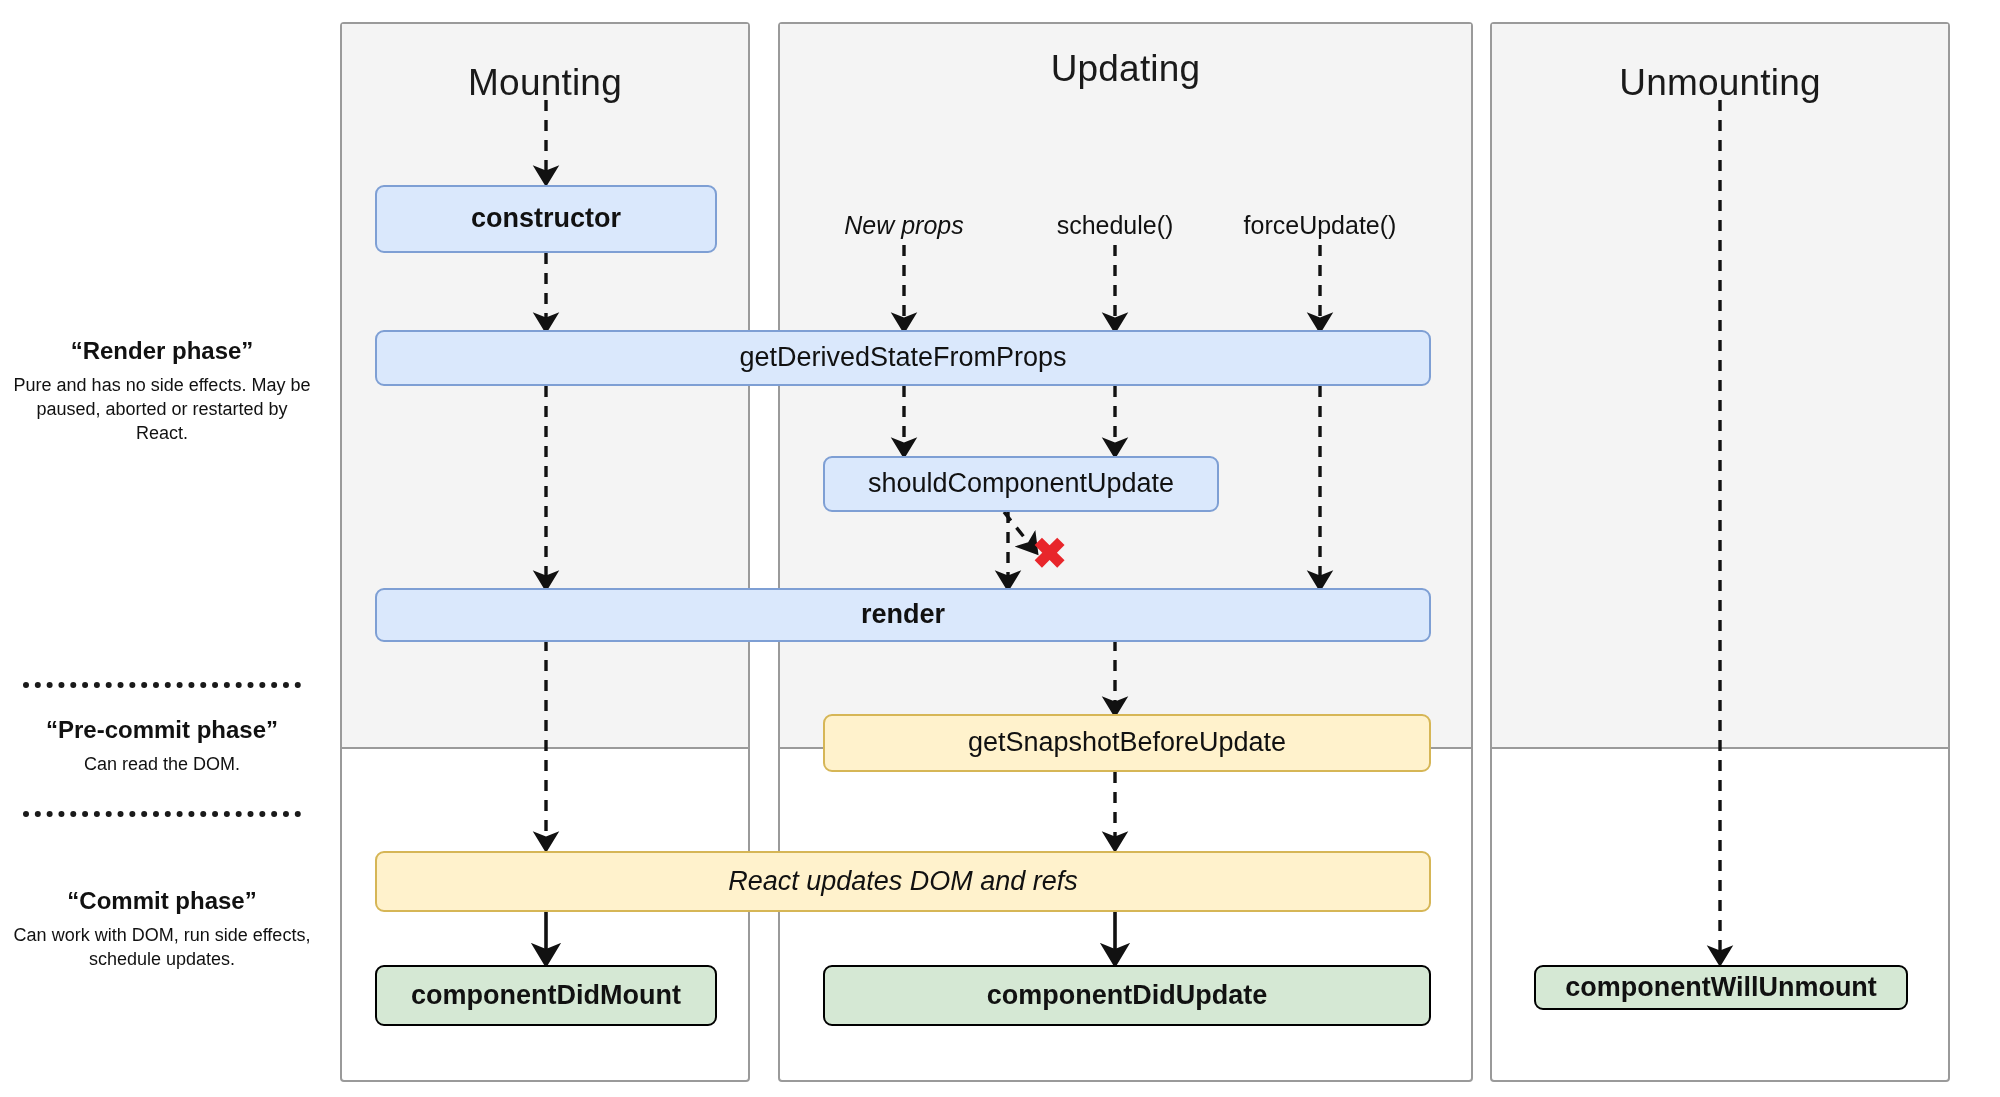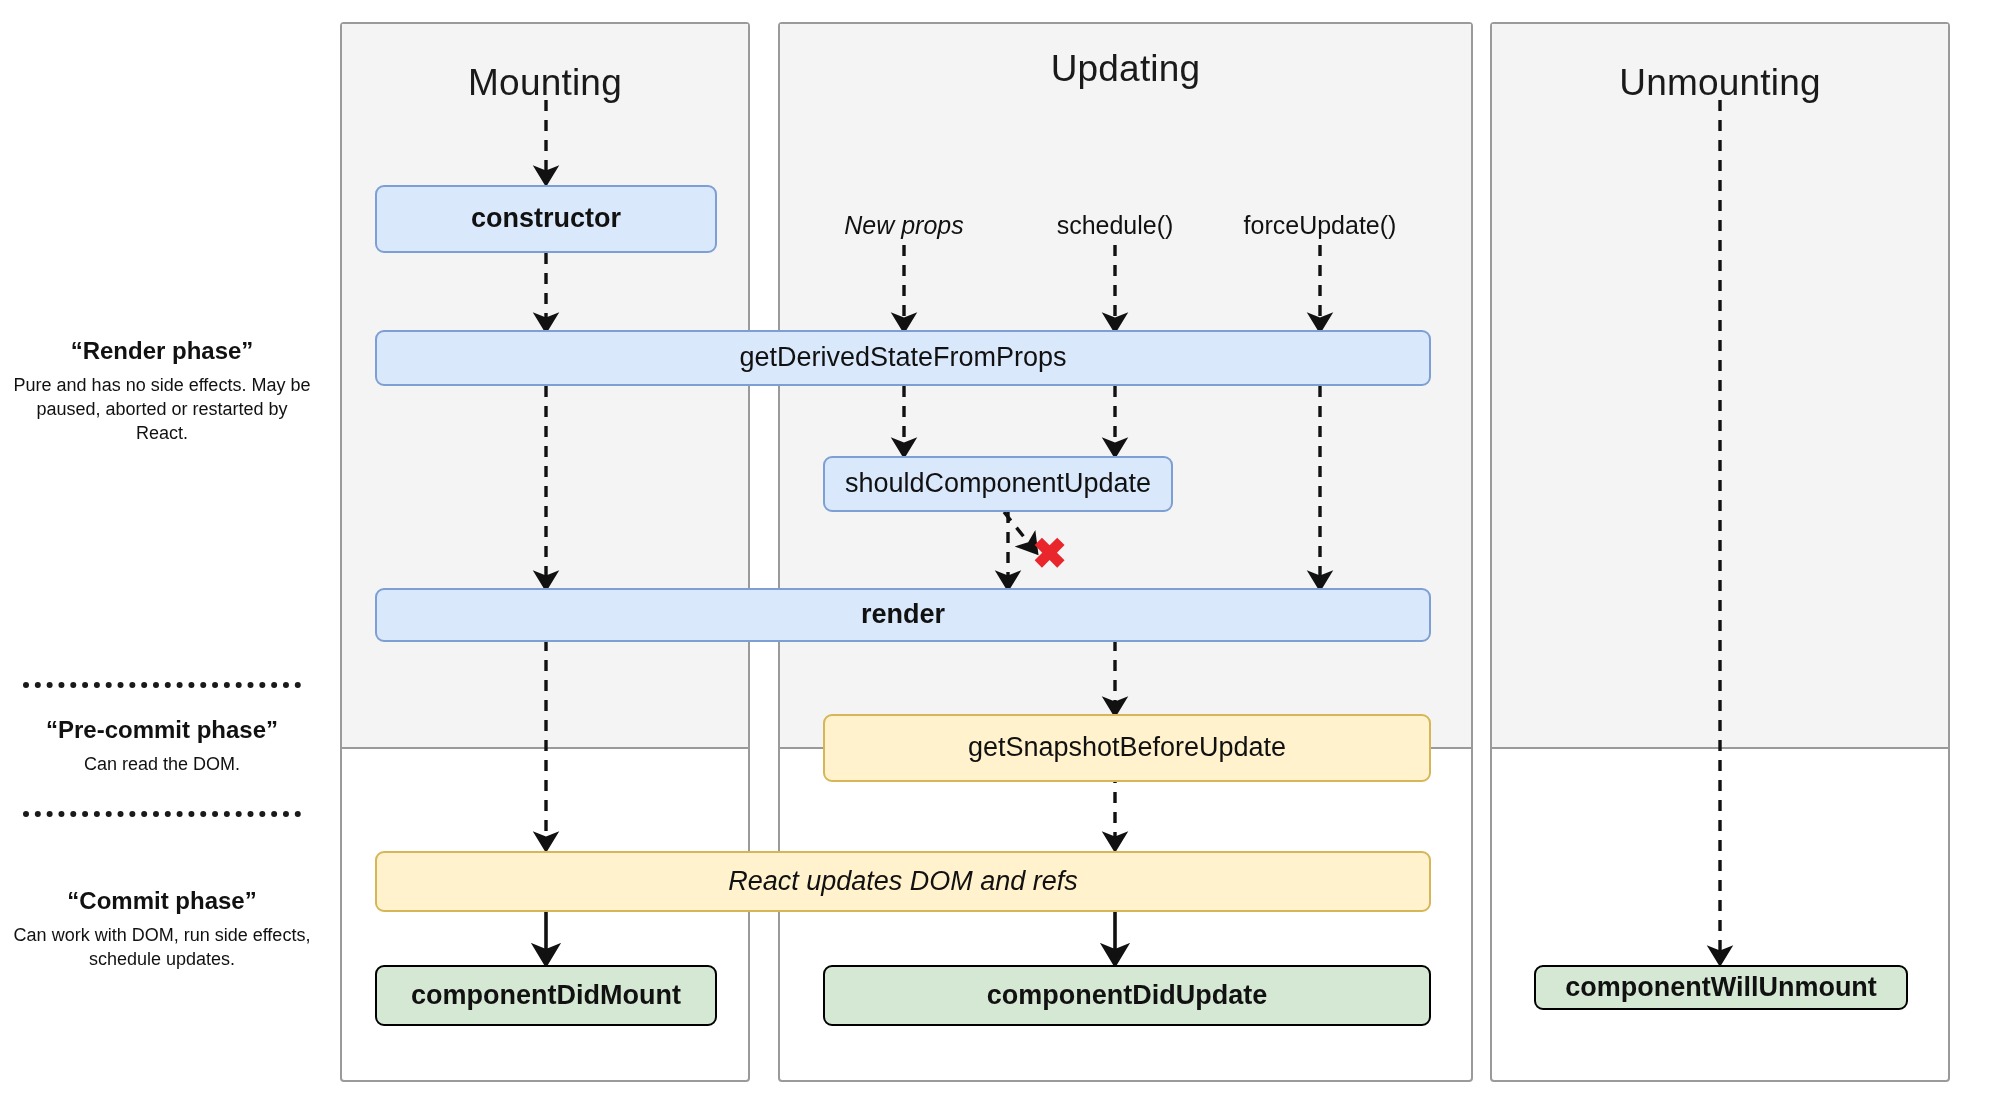--- a/index.html
+++ b/index.html
@@ -217,29 +217,29 @@
   <div class="x-mark" style="left:1032px; top:533px;">✖</div>
 
   <div class="node blue bold" style="left:375px; top:185px; width:342px; height:68px;">
     <span class="node-label">constructor</span>
   </div>
 
   <div class="node blue" style="left:375px; top:330px; width:1056px; height:56px;">
     <span class="node-label">getDerivedStateFromProps</span>
   </div>
 
-  <div class="node blue" style="left:823px; top:456px; width:350px; height:56px;">
+  <div class="node blue" style="left:823px; top:456px; width:396px; height:56px;">
     <span class="node-label">shouldComponentUpdate</span>
   </div>
 
   <div class="node blue bold" style="left:375px; top:588px; width:1056px; height:54px;">
     <span class="node-label">render</span>
   </div>
 
-  <div class="node yellow" style="left:823px; top:714px; width:608px; height:68px;">
+  <div class="node yellow" style="left:823px; top:714px; width:608px; height:58px;">
     <span class="node-label">getSnapshotBeforeUpdate</span>
   </div>
 
   <div class="node yellow italic" style="left:375px; top:851px; width:1056px; height:61px;">
     <span class="node-label">React updates DOM and refs</span>
   </div>
 
   <div class="node green bold" style="left:375px; top:965px; width:342px; height:61px;">
     <span class="node-label">componentDidMount</span>
   </div>

